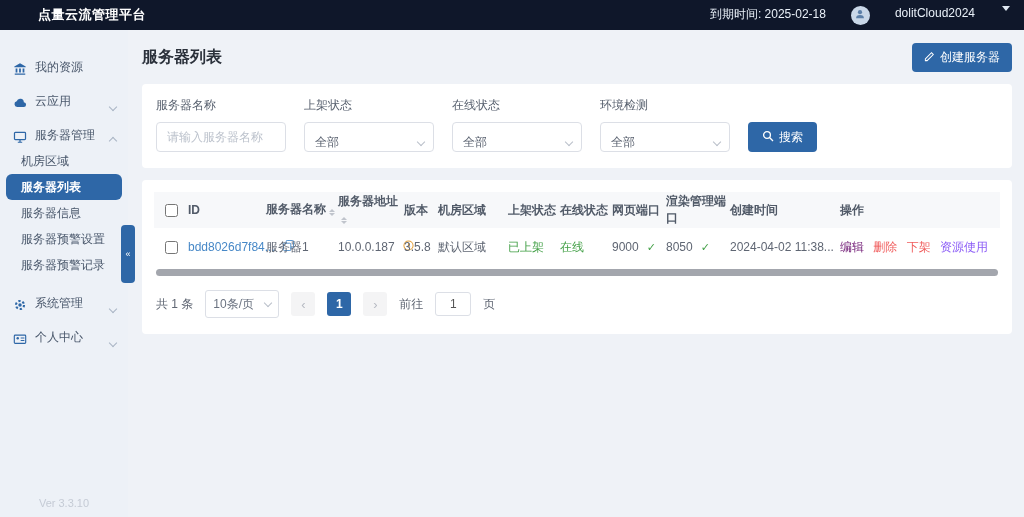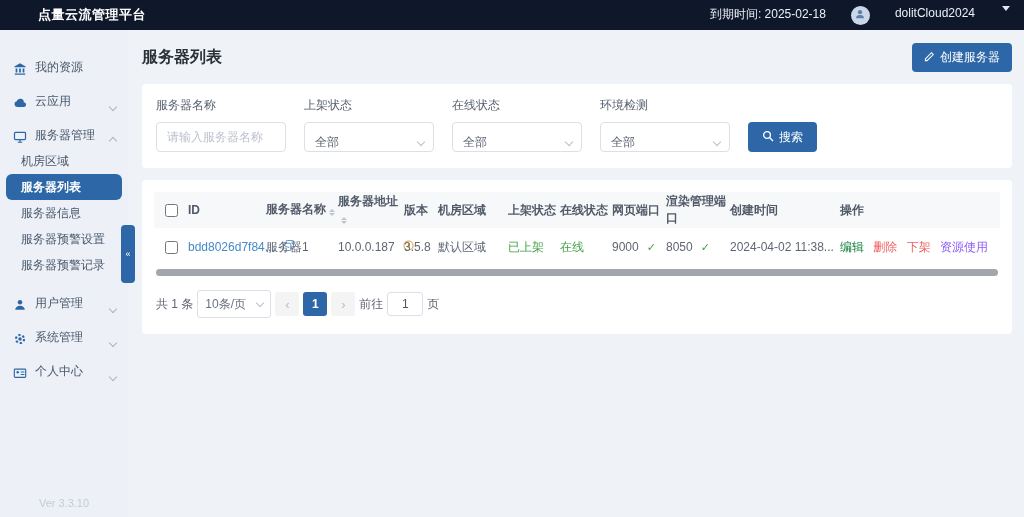--- a/index.html
+++ b/index.html
@@ -57,28 +57,28 @@
   .c-render{width:64px;} .c-created{width:96px; white-space:nowrap;} .c-actions{flex:1; padding-left:14px; white-space:nowrap;}
   .sort { display:inline-flex; flex-direction:column; margin-left:3px; vertical-align:1px; }
   .sort i { display:block; width:0; height:0; border:3px solid transparent; }
   .sort .u { border-bottom-color:#c0c4cc; margin-bottom:1px; }
   .sort .d { border-top-color:#c0c4cc; }
   .link { color:#4788c7; cursor:pointer; }
   .cell-flex { display:flex; align-items:center; gap:8px; }
   .green { color:#43a047; }
   .check { color:#43a047; font-size:11px; }
   .act { margin-right:6px; cursor:pointer; }
-  .act-edit { color:#15803d; }
+  .act-edit { color:#701a75; }
   .act-delete, .act-offline { color:#f05b5b; }
   .act-resource { color:#8b5cf6; }
   input[type=checkbox]{ width:13px; height:13px; accent-color:#2e67a7; cursor:pointer; }
 
   .hscrollbar { height:7px; background:#a3a6ad; border-radius:4px; margin:3px 2px 12px; cursor:pointer; }
 
-  .pagination { display:flex; align-items:center; gap:4px; padding:2px 2px 8px; color:#5f6673; }
+  .pagination { display:flex; align-items:center; gap:12px; padding:2px 2px 8px; color:#5f6673; }
   .pg-size { width:74px; height:28px; border:1px solid #dcdfe6; border-radius:3px; display:flex; align-items:center;
              justify-content:space-between; padding:0 7px; color:#6a7280; cursor:pointer; }
   .pg-size .chev { margin:0 0 2px 0; border-color:#b9bfc9; }
   .pg-btn { width:24px; height:24px; background:#f4f4f5; border-radius:3px; display:flex; align-items:center; justify-content:center;
             color:#b6bac2; font-size:13px; cursor:pointer; user-select:none; }
   .pg-page { width:24px; height:24px; background:#2e67a7; color:#fff; border-radius:3px; display:flex; align-items:center;
              justify-content:center; font-weight:bold; cursor:pointer; }
   .pg-goto-input { width:36px; height:24px; border:1px solid #dcdfe6; border-radius:3px; text-align:center; font-size:12px; color:#555; font-family:inherit; }
 </style>
 </head>
@@ -143,30 +143,20 @@
     <div class="sub-item">
       <span>服务器信息</span>
     </div>
     <div class="sub-item">
       <span>服务器预警设置</span>
     </div>
     <div class="sub-item">
       <span>服务器预警记录</span>
     </div>
 
-    <div class="menu-item">
-      <span class="mi-icon">
-        <svg width="14" height="14" viewBox="0 0 16 16" fill="currentColor">
-            <circle cx="8" cy="4.8" r="2.6"></circle>
-            <path d="M2.5 13.5a5.5 4.6 0 0111 0z"></path>
-          </svg>
-      </span>
-      <span>用户管理</span>
-      <span class="chev"></span>
-    </div>
 
 
     <div class="menu-item">
       <span class="mi-icon">
         <svg width="14" height="14" viewBox="0 0 16 16">
             <circle cx="8" cy="8" r="4.6" fill="none" stroke="currentColor" stroke-width="2.4" stroke-dasharray="2.6 2.2"></circle>
             <circle cx="8" cy="8" r="2" fill="currentColor"></circle>
           </svg>
       </span>
       <span>系统管理</span>

